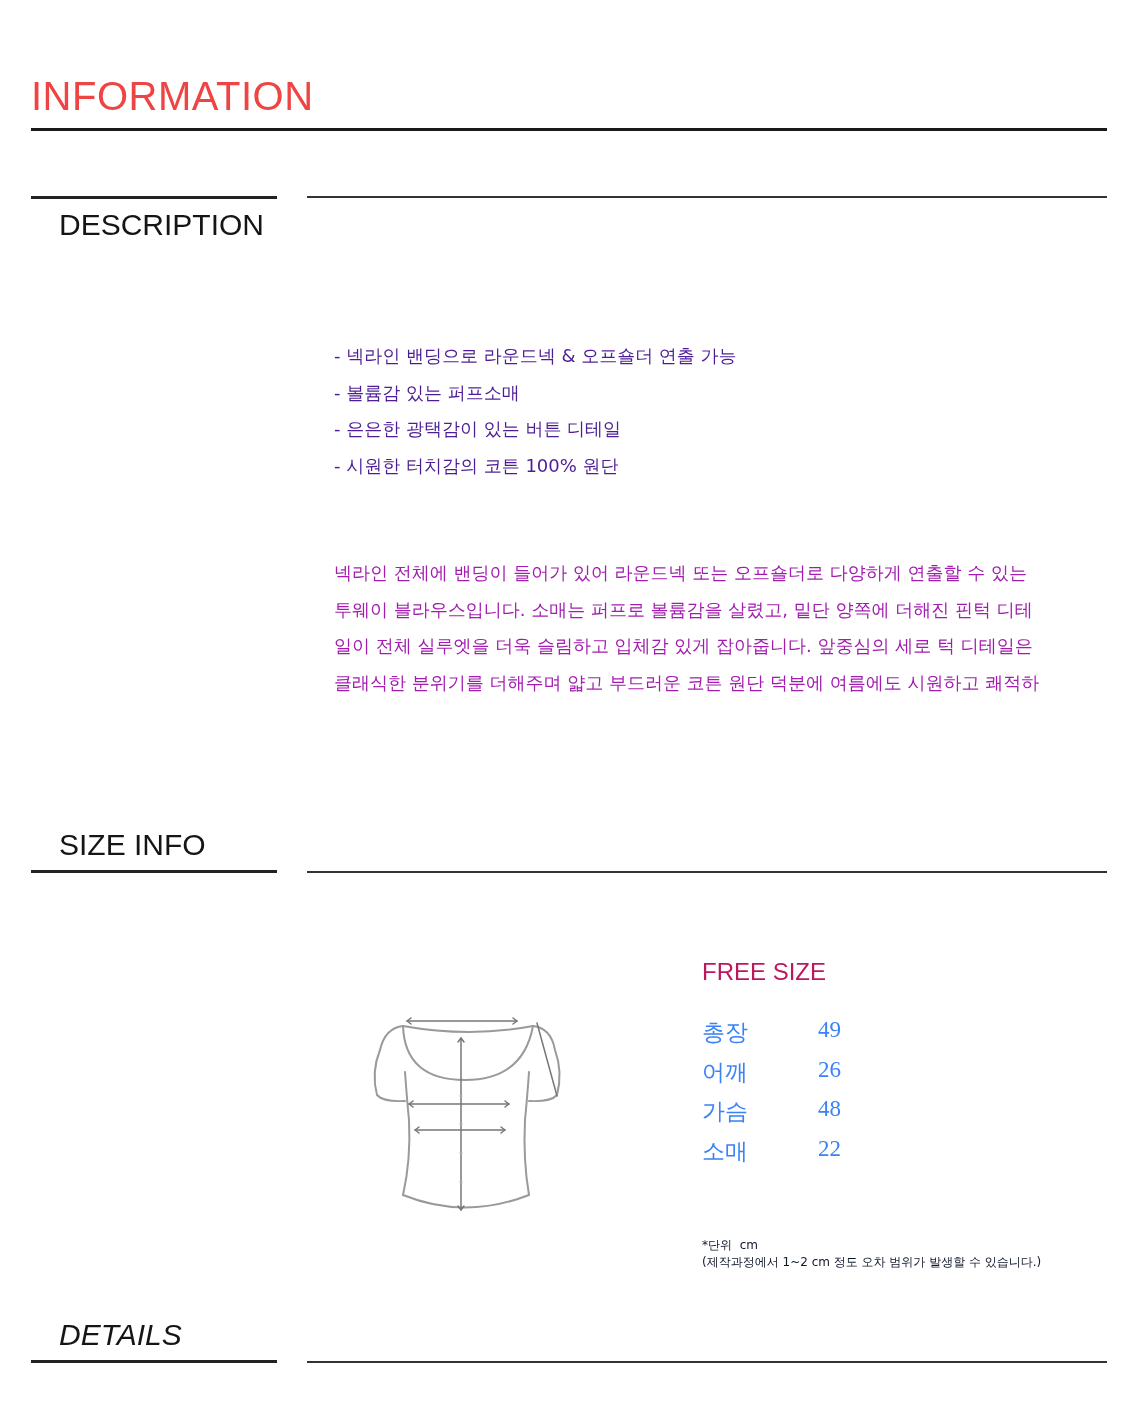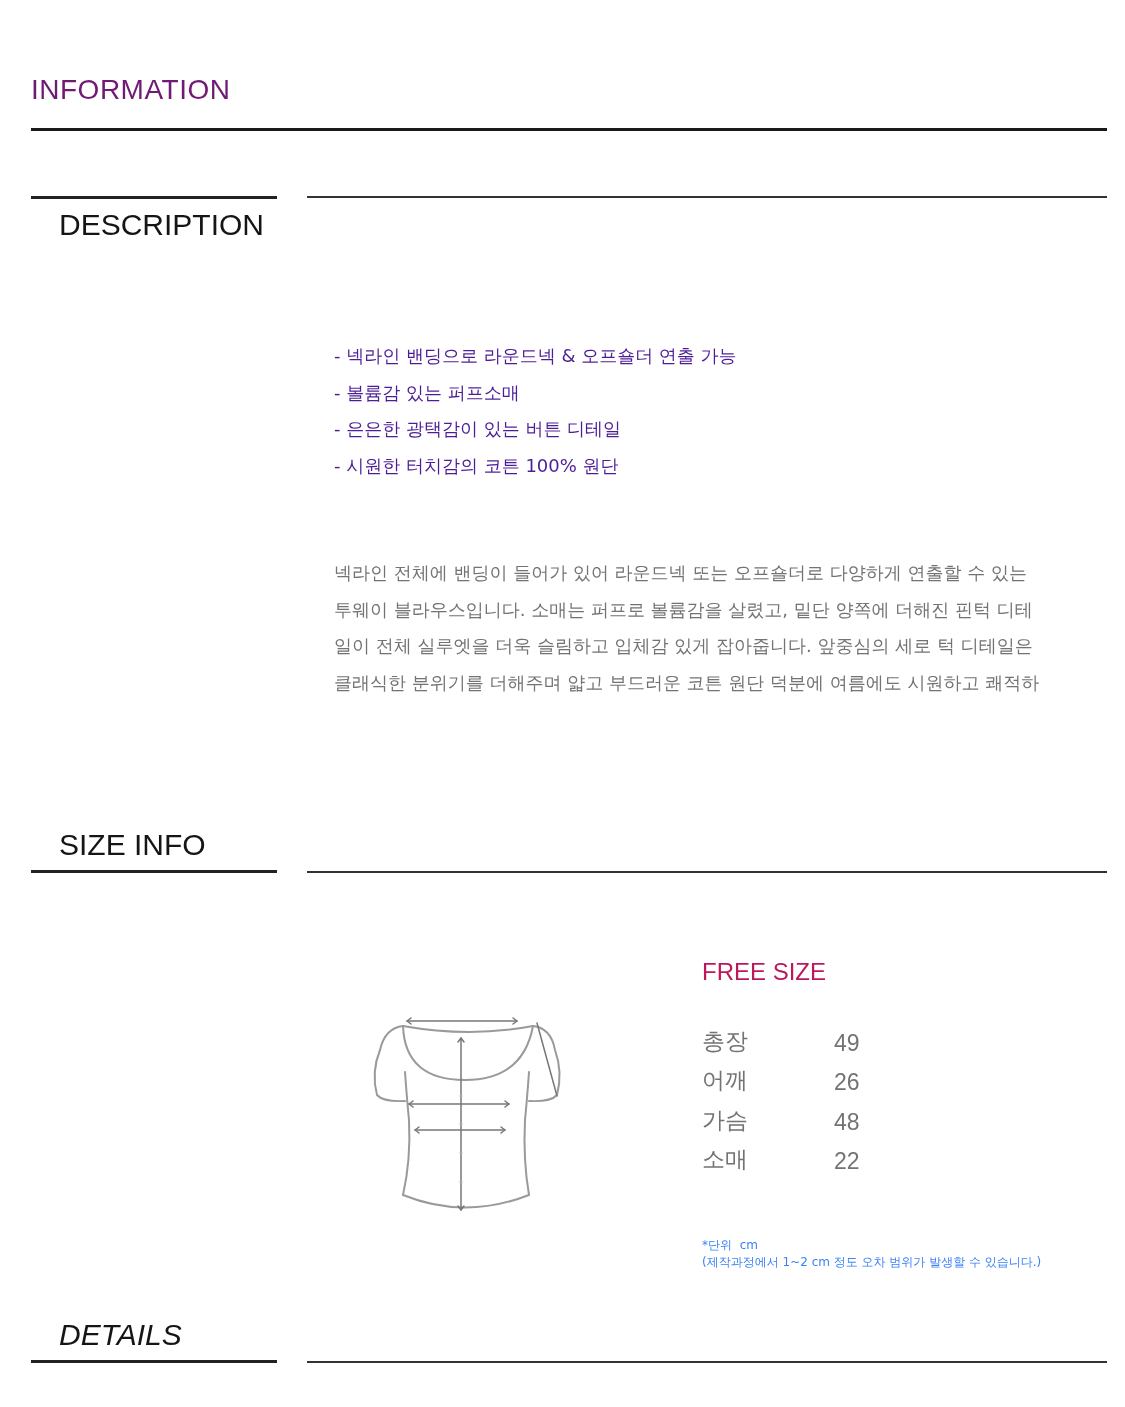--- a/index.html
+++ b/index.html
@@ -2,45 +2,45 @@
 <html><head>
 <meta charset="utf-8">
 <style>
   html, body { margin: 0; padding: 0; background: #ffffff; }
   body {
     width: 1125px; height: 1407px; position: relative; overflow: hidden;
     font-family: "DejaVu Sans", "Liberation Sans", sans-serif; color: #1a1a1a;
   }
   .abs { position: absolute; }
   .title-main {
-    left: 31px; top: 74px; font-size: 28px; letter-spacing: 0.5px;
-    font-family: "Liberation Sans", "DejaVu Sans", sans-serif; color: #701a75;
+    left: 31px; top: 74px; font-size: 40px; letter-spacing: 0.5px;
+    font-family: "Liberation Sans", "DejaVu Sans", sans-serif; color: #ef4444;
   }
   .rule-main { left: 31px; top: 128px; width: 1076px; height: 3px; background: #1a1a1a; }
   .rule-left { left: 31px; width: 246px; height: 3px; background: #222; }
   .rule-right { left: 307px; width: 800px; height: 2px; background: #333; }
   .section-title {
     left: 31px; font-size: 30px; color: #151515;
     font-family: "Liberation Sans", "DejaVu Sans", sans-serif;
     margin-left: 28px;
   }
   .bullets { left: 334px; top: 338px; font-size: 18px; line-height: 36.5px; color: #4c1d95; }
   .bullets div { white-space: nowrap; }
   .para {
-    left: 334px; top: 555px; width: 760px; font-size: 18px; line-height: 36.5px; color: #737373;
+    left: 334px; top: 555px; width: 760px; font-size: 18px; line-height: 36.5px; color: #a21caf;
   }
   .para div { white-space: nowrap; }
   .diagram { left: 365px; top: 1010px; width: 210px; height: 210px; }
   .size-head { left: 702px; top: 958px; font-size: 24px; color: #be185d;
     font-family: "Liberation Sans", "DejaVu Sans", sans-serif; }
   .size-table { left: 702px; top: 1017px; }
-  .size-row { display: flex; height: 39.5px; align-items: flex-end; font-size: 23px; color: #737373; gap: 16px; }
+  .size-row { display: flex; height: 39.5px; align-items: flex-start; font-size: 23px; color: #3b82f6; }
   .size-row .lbl { width: 116px; }
-  .size-row .val { font-family: Liberation Sans, sans-serif; }
-  .note { left: 702px; top: 1237px; font-size: 12px; line-height: 17px; color: #3b82f6; }
+  .size-row .val { font-family: Liberation Serif, serif; }
+  .note { left: 702px; top: 1237px; font-size: 12px; line-height: 17px; color: #0f172a; }
 </style>
 </head>
 <body>
 
 <div class="abs title-main">INFORMATION</div>
 <div class="abs rule-main"></div>
 
 <div class="abs rule-left" style="top:196px;"></div>
 <div class="abs rule-right" style="top:196px;"></div>
 <div class="abs section-title" style="top:208px;">DESCRIPTION</div>

